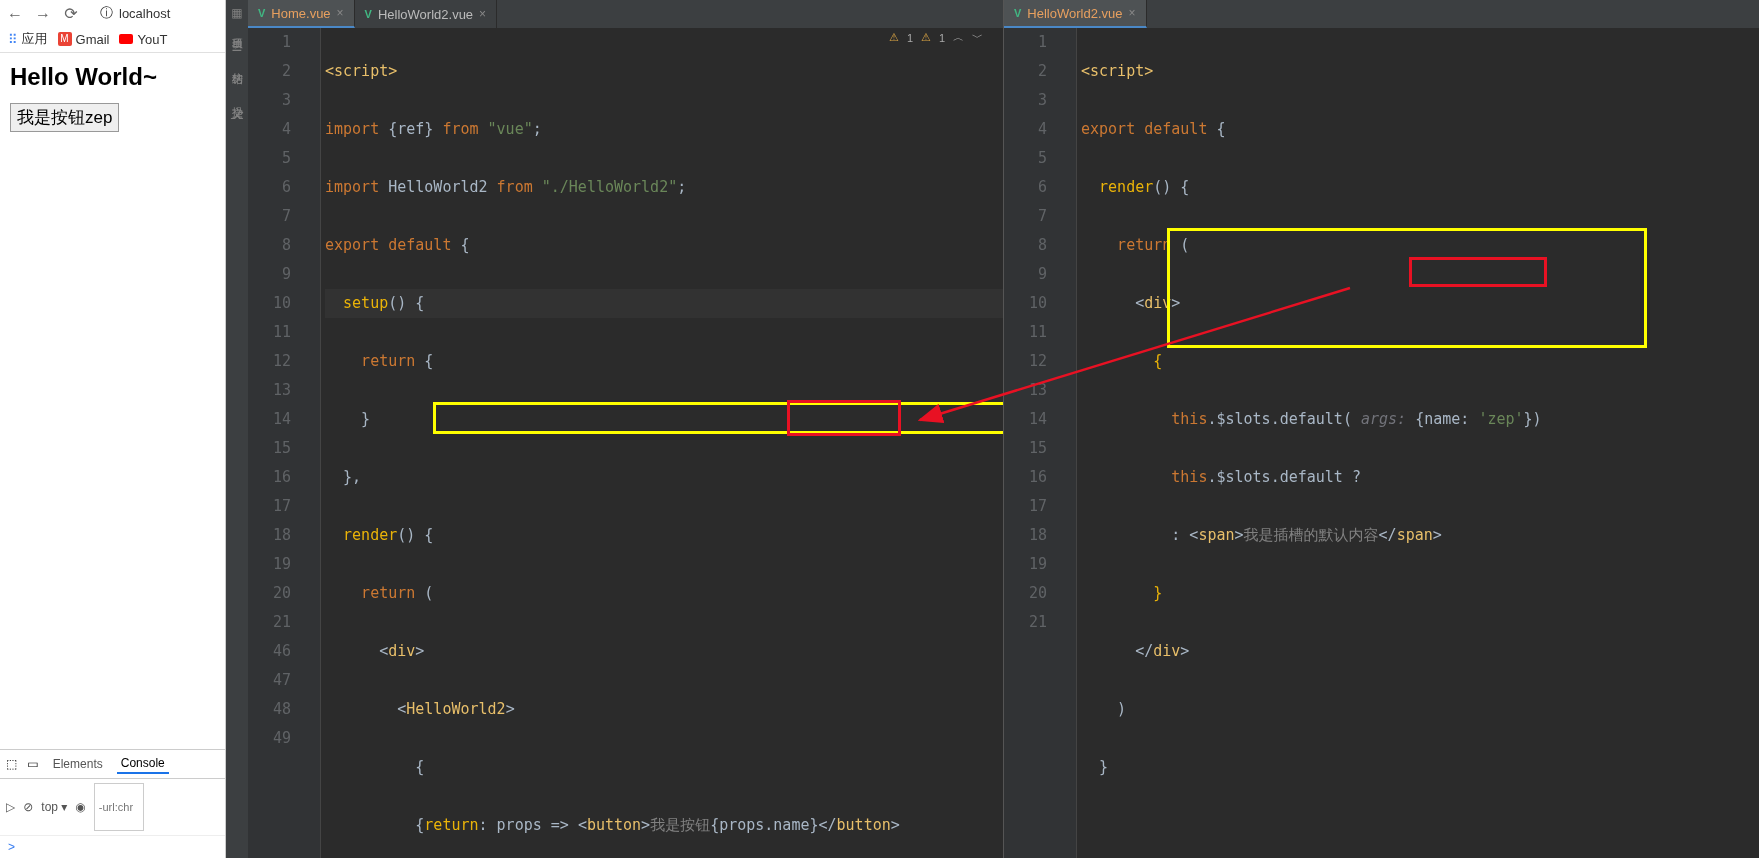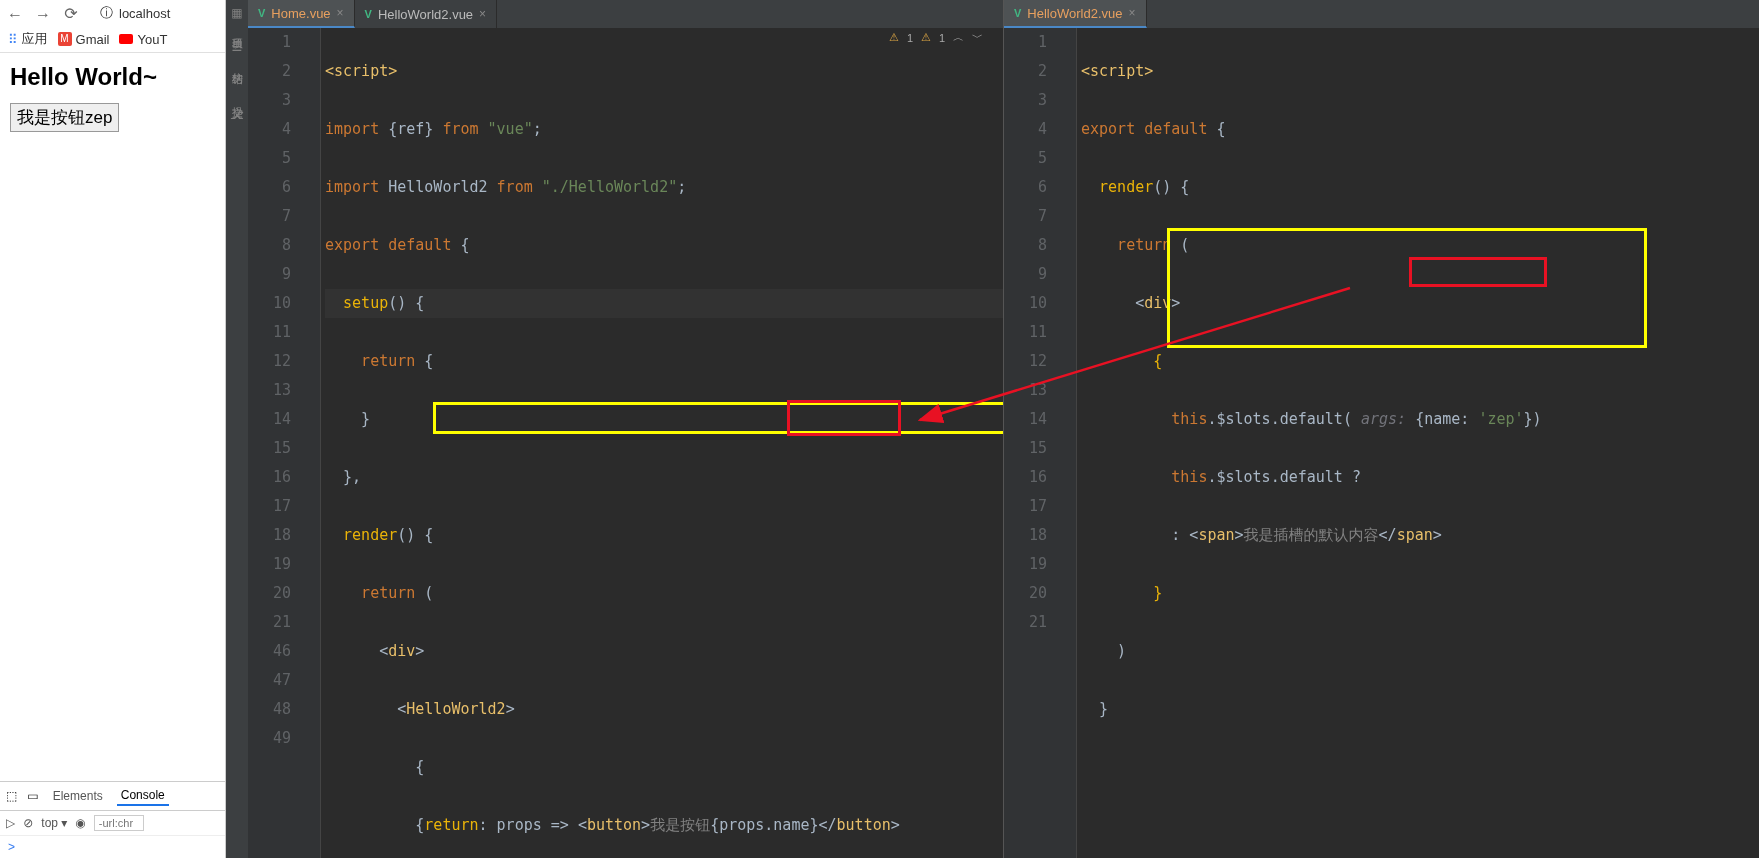--- a/index.html
+++ b/index.html
@@ -11,21 +11,21 @@
 .bfav { display: flex; align-items: center; padding: 4px 8px; gap: 10px; font-size: 13px; border-bottom: 1px solid #e0e0e0; }
 .bfav-item { display: flex; align-items: center; gap: 4px; color: #333; }
 .bcontent { padding: 10px; flex: 1; }
 .bcontent h1 { font-size: 24px; font-weight: bold; margin-bottom: 12px; }
 .bcontent button { font-size: 17px; padding: 2px 6px; background: #efefef; border: 1px solid #999; }
 .devtools { border-top: 1px solid #ccc; font-size: 12px; }
 .dt-tabs { display: flex; align-items: center; gap: 10px; padding: 4px 6px; border-bottom: 1px solid #ccc; }
 .dt-tab { padding: 2px 4px; color: #555; }
 .dt-tab.active { color: #000; border-bottom: 2px solid #1a73e8; }
 .dt-row2 { display: flex; align-items: center; gap: 8px; padding: 4px 6px; border-bottom: 1px solid #eee; color: #555; }
-.dt-filter { border: 1px solid #ccc; padding: 1px 4px; font-size: 11px; width: 50px; }
+.dt-filter { border: 1px solid #ccc; padding: 17px 4px; font-size: 11px; width: 50px; }
 .dt-body { padding: 4px 8px; color: #367cf1; }
 
 .ide-sidebar { width: 22px; background: #3c3f41; display: flex; flex-direction: column; align-items: center; padding-top: 4px; gap: 2px; }
 .side-ic { width: 18px; height: 18px; color: #808080; font-size: 12px; display:flex; align-items:center; justify-content:center;}
 .side-txt { writing-mode: vertical-rl; font-size: 11px; color: #888; padding: 6px 0; }
 
 .editors { flex: 1; display: flex; }
 .editor-pane { flex: 1; display: flex; flex-direction: column; background: #2b2b2b; position: relative; }
 .editor-pane + .editor-pane { border-left: 1px solid #555; }
 .tabs { display: flex; background: #3c3f41; height: 28px; align-items: stretch; }
@@ -287,20 +287,21 @@
 <div class="line"><span class="tag">&lt;script&gt;</span></div>
 <div class="line"><span class="kw">export default </span><span>{</span></div>
 <div class="line"><span class="fn">  render</span><span>() {</span></div>
 <div class="line"><span class="kw">    return </span><span>(</span></div>
 <div class="line"><span>      &lt;</span><span class="tag">div</span><span>&gt;</span></div>
 <div class="line"><span class="fn">        {</span></div>
 <div class="line"><span class="kw">          this</span><span>.$slots.default( </span><span class="param">args: </span><span>{name: </span><span class="str">'zep'</span><span>})</span></div>
 <div class="line"><span class="kw">          this</span><span>.$slots.default ?</span></div>
 <div class="line"><span>          : &lt;</span><span class="tag">span</span><span>&gt;</span><span class="txt">我是插槽的默认内容</span><span>&lt;/</span><span class="tag">span</span><span>&gt;</span></div>
 <div class="line"><span class="fn">        }</span></div>
+<div class="line"><span>      &lt;/</span><span class="tag">div</span><span>&gt;</span></div>
 <div class="line"><span>    )</span></div>
 <div class="line"><span>  }</span></div>
 
 
 
 
 
 
 
 

